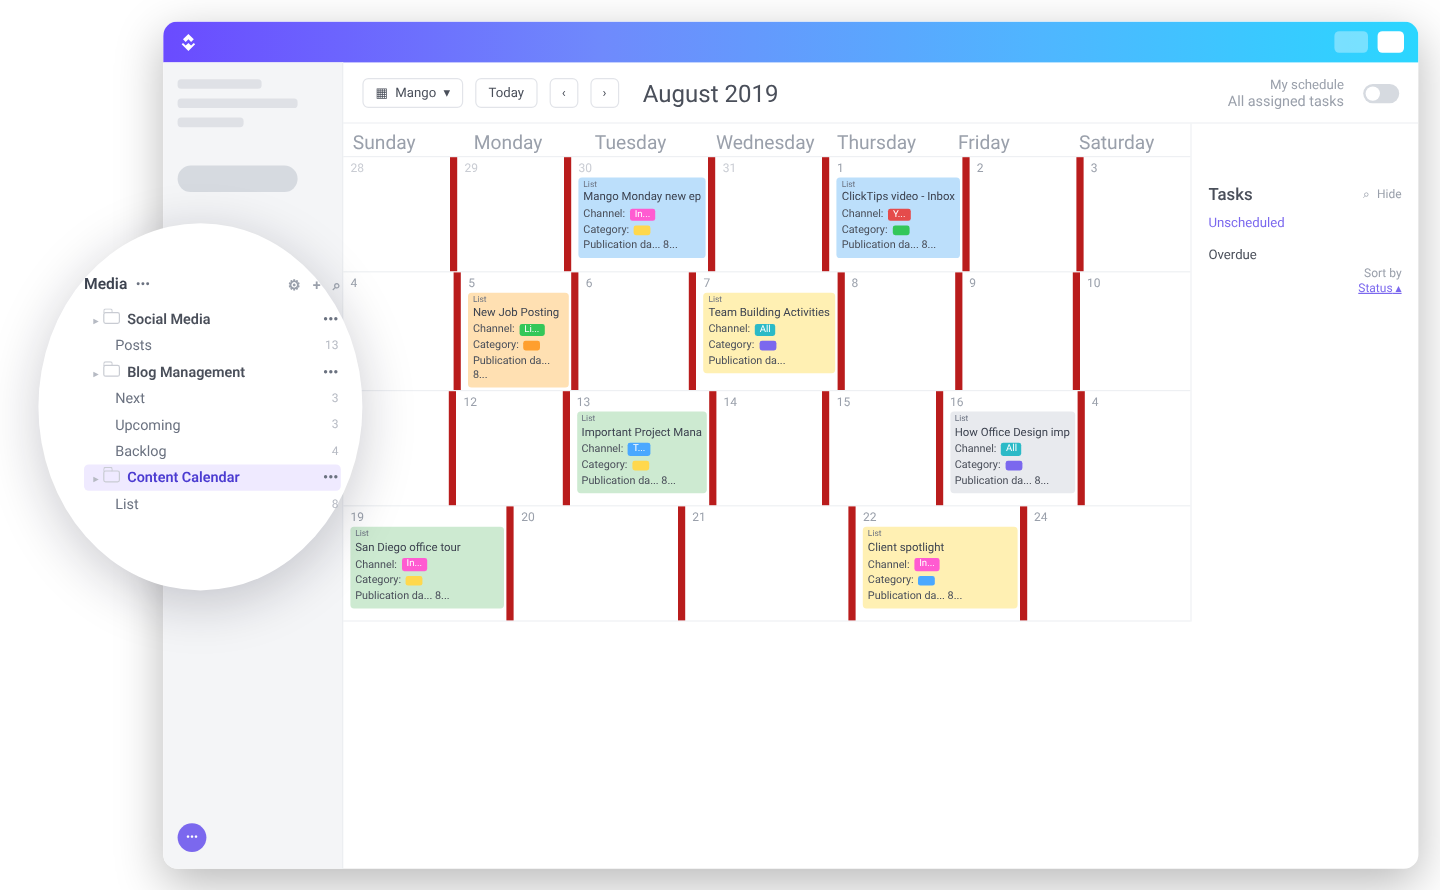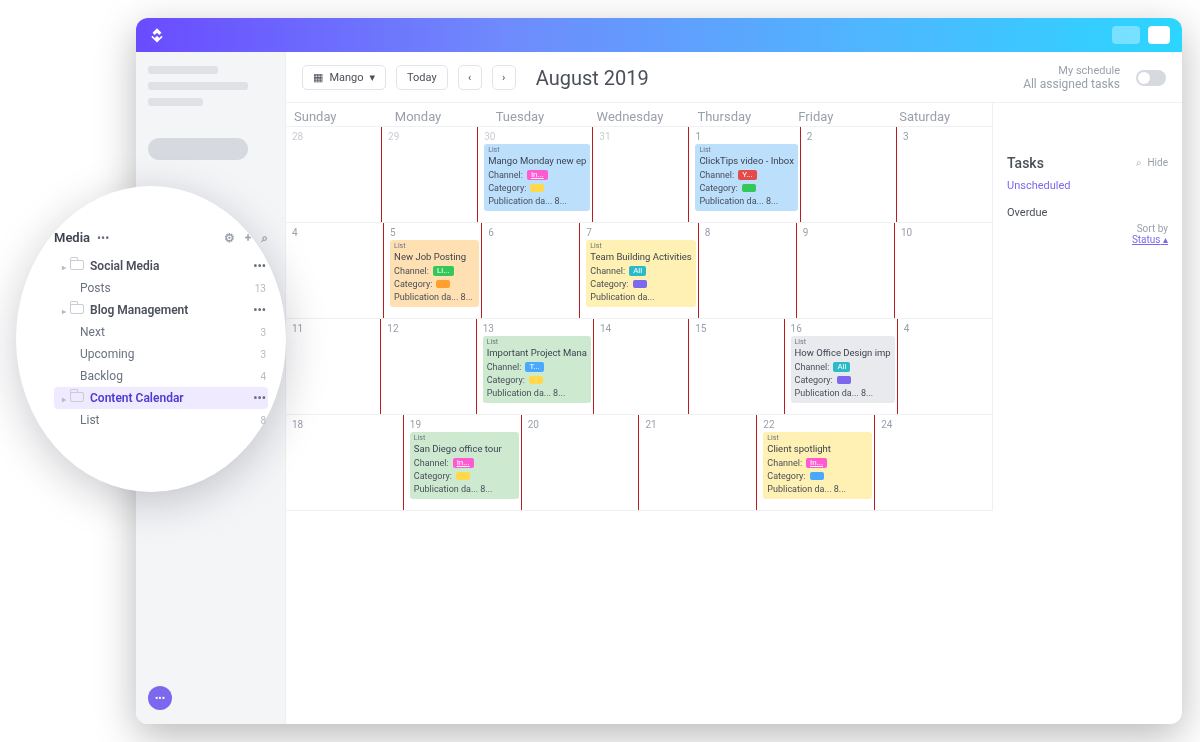--- a/index.html
+++ b/index.html
@@ -54,56 +54,56 @@
 .navbtn { width: 24px; justify-content: center; padding:5px 0; }
 .month-title { font-size: 20px; color: #4a4f5a; font-weight: 400; margin-left: 10px; }
 .spacer { flex:1; }
 .sched-label { font-size:11px; color:#9aa0ab; text-align:right; line-height:1.2;}
 .toggle { width: 30px; height: 16px; border-radius: 8px; background:#d6dae0; position:relative; margin-left:6px; }
 .toggle::after { content:""; position:absolute; left:2px; top:2px; width:12px; height:12px; border-radius:50%; background:#fff; }
 
 .cal-grid { display:flex; }
 .cal-table { flex:1; }
 .daynames { display:flex; border-bottom:1px solid #eef0f3; }
-.dayname { flex:1; font-size:13px; color:#9aa0ab; padding:6px 8px 2px; }
+.dayname { flex:1; font-size:16px; color:#9aa0ab; padding:6px 8px 2px; }
 .weeks { }
 .week { display:flex; min-height: 96px; border-bottom:1px solid #eef0f3;}
-.cell { flex:1; border-right:1px solid #b91c1c; position:relative; font-size:10px; color:#9aa0ab; padding:4px 2px 2px 6px;}
+.cell { flex:1; border-right:6px solid #b91c1c; position:relative; font-size:10px; color:#9aa0ab; padding:4px 2px 2px 6px;}
 .cell:last-child { border-right:none;}
 .dnum { font-size:10px; color:#9aa0ab;}
 .dnum.muted { color:#c9ccd3;}
 
 .task {
   margin-top:2px; border-radius:3px; padding:2px 4px 4px; font-size:9px; line-height:1.35;
   color:#3d4350;
 }
 .task .list-lbl { font-size:7px; text-transform: none; color:#6b7280;}
 .task .title { font-size:9.5px; white-space:nowrap; overflow:hidden; text-overflow:ellipsis; display:block;}
 .kv { display:flex; align-items:center; gap:4px; font-size:9px; color:#4a4f5a; margin-top:1px;}
 .kv .tag { font-size:8px; padding:0 4px; border-radius:2px; color:#fff; }
 .kv .swatch { width:14px; height:8px; border-radius:2px; }
 
 .bg-blue{background:#bcdffb;} .bg-orange{background:#ffe0b2;} .bg-yellow{background:#fff0b3;}
 .bg-green{background:#cdead1;} .bg-grey{background:#e8eaee;}
 
-.t-pink{background:#ff5bd1;text-decoration:underline;} .t-purple{background:#7b68ee;} .t-green{background:#34c759;} .t-red{background:#e54b4b;}
+.t-pink{background:#ff5bd1;} .t-purple{background:#7b68ee;} .t-green{background:#34c759;} .t-red{background:#e54b4b;}
 .t-teal{background:#2bbac7;} .t-orange{background:#ff9f2e;} .t-blue{background:#4aa8ff;} .t-yellow{background:#ffd84d;}
 
 .rside { width:190px; border-left:1px solid #eef0f3; padding:14px 14px 0; font-size:11px; color:#4a4f5a;}
 .rside-h { display:flex; align-items:center; justify-content:space-between; margin-bottom:8px;margin-top:38px;}
 .rside-h h3 { font-size:14px; font-weight:500; }
 .hide { font-size:10px; color:#9aa0ab; display:flex; gap:6px; align-items:center;}
 .tabs { display:flex; gap:14px; font-size:11px; margin-bottom:4px;flex-direction:column;}
 .tabs span.active { color:#7b68ee; }
 .sort { font-size:10px; color:#9aa0ab; text-align:right;}
 .sort .v { color:#7b68ee; text-decoration:underline;}
 
 
 .pop {
-  position:absolute; left:16px; top:186px; width:270px; height:306px;
+  position:absolute; left:32px; top:186px; width:270px; height:306px;
   background:#fff; border-radius:50%;
   box-shadow: 0 10px 44px rgba(20,20,40,0.22);
   padding: 44px 18px 0 38px;
 }
 .pop-h{ display:flex; align-items:center; justify-content:space-between; font-size:13px; color:#3d4350; font-weight:600;}
 .pop-h .dots{ font-size:12px; color:#6b7280; margin-left:4px; font-weight:400;}
 .pop-icons{ display:flex; gap:10px; color:#9aa0ab; font-size:12px;}
 .tree{ margin-top:10px; font-size:12px; color:#4a4f5a;}
 .tree .item{ display:flex; align-items:center; justify-content:space-between; padding:4px 2px; border-radius:4px;}
 .tree .lvl1{ padding-left:8px; font-weight:600;}
@@ -277,23 +277,20 @@
                       <div class="kv">Category: <span class="swatch t-purple"></span></div>
                       <div class="kv">Publication da... 8...</div>
                     </div>
                   </div>
                   <div class="cell">
                     <div class="dnum">4</div>
                   </div>
                 </div>
                 <div class="week">
                   <div class="cell">
-                    <div class="dnum">18</div>
-                  </div>
-                  <div class="cell">
                     <div class="dnum">19</div>
                     <div class="task bg-green">
                       <div class="list-lbl">List</div>
                       <span class="title">San Diego office tour</span>
                       <div class="kv">Channel: <span class="tag t-pink">In...</span></div>
                       <div class="kv">Category: <span class="swatch t-yellow"></span></div>
                       <div class="kv">Publication da... 8...</div>
                     </div>
                   </div>
                   <div class="cell">

